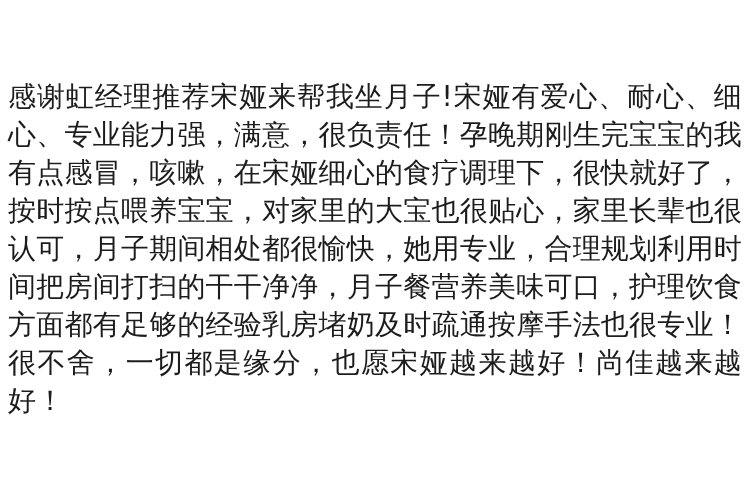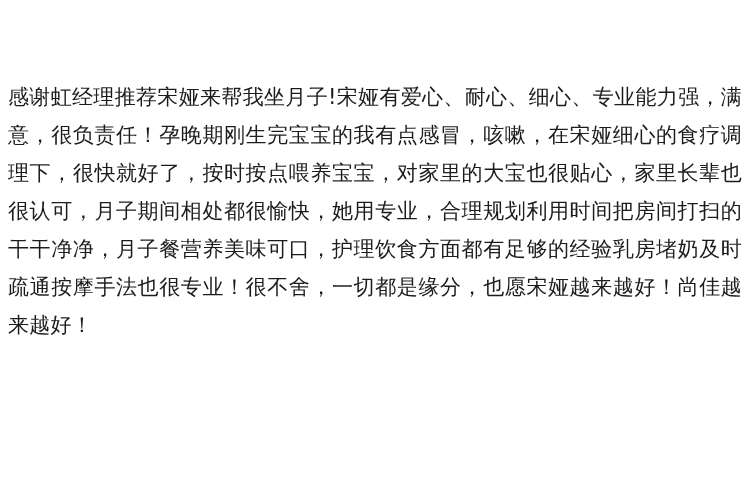--- a/index.html
+++ b/index.html
@@ -18,21 +18,21 @@
     width: 750px;
     height: 500px;
     background: #ffffff;
     box-sizing: border-box;
   }
   .testimonial {
     position: absolute;
     left: 8px;
     top: 78px;
     width: 734px;
-    font-size: 21px;
+    font-size: 28px;
     line-height: 38px;
     color: #1c1c1c;
     letter-spacing: 0.2px;
     text-align: justify;
     text-justify: inter-character;
     word-break: break-all;
     white-space: pre-wrap;
     font-weight: 400;
   }
 </style>

